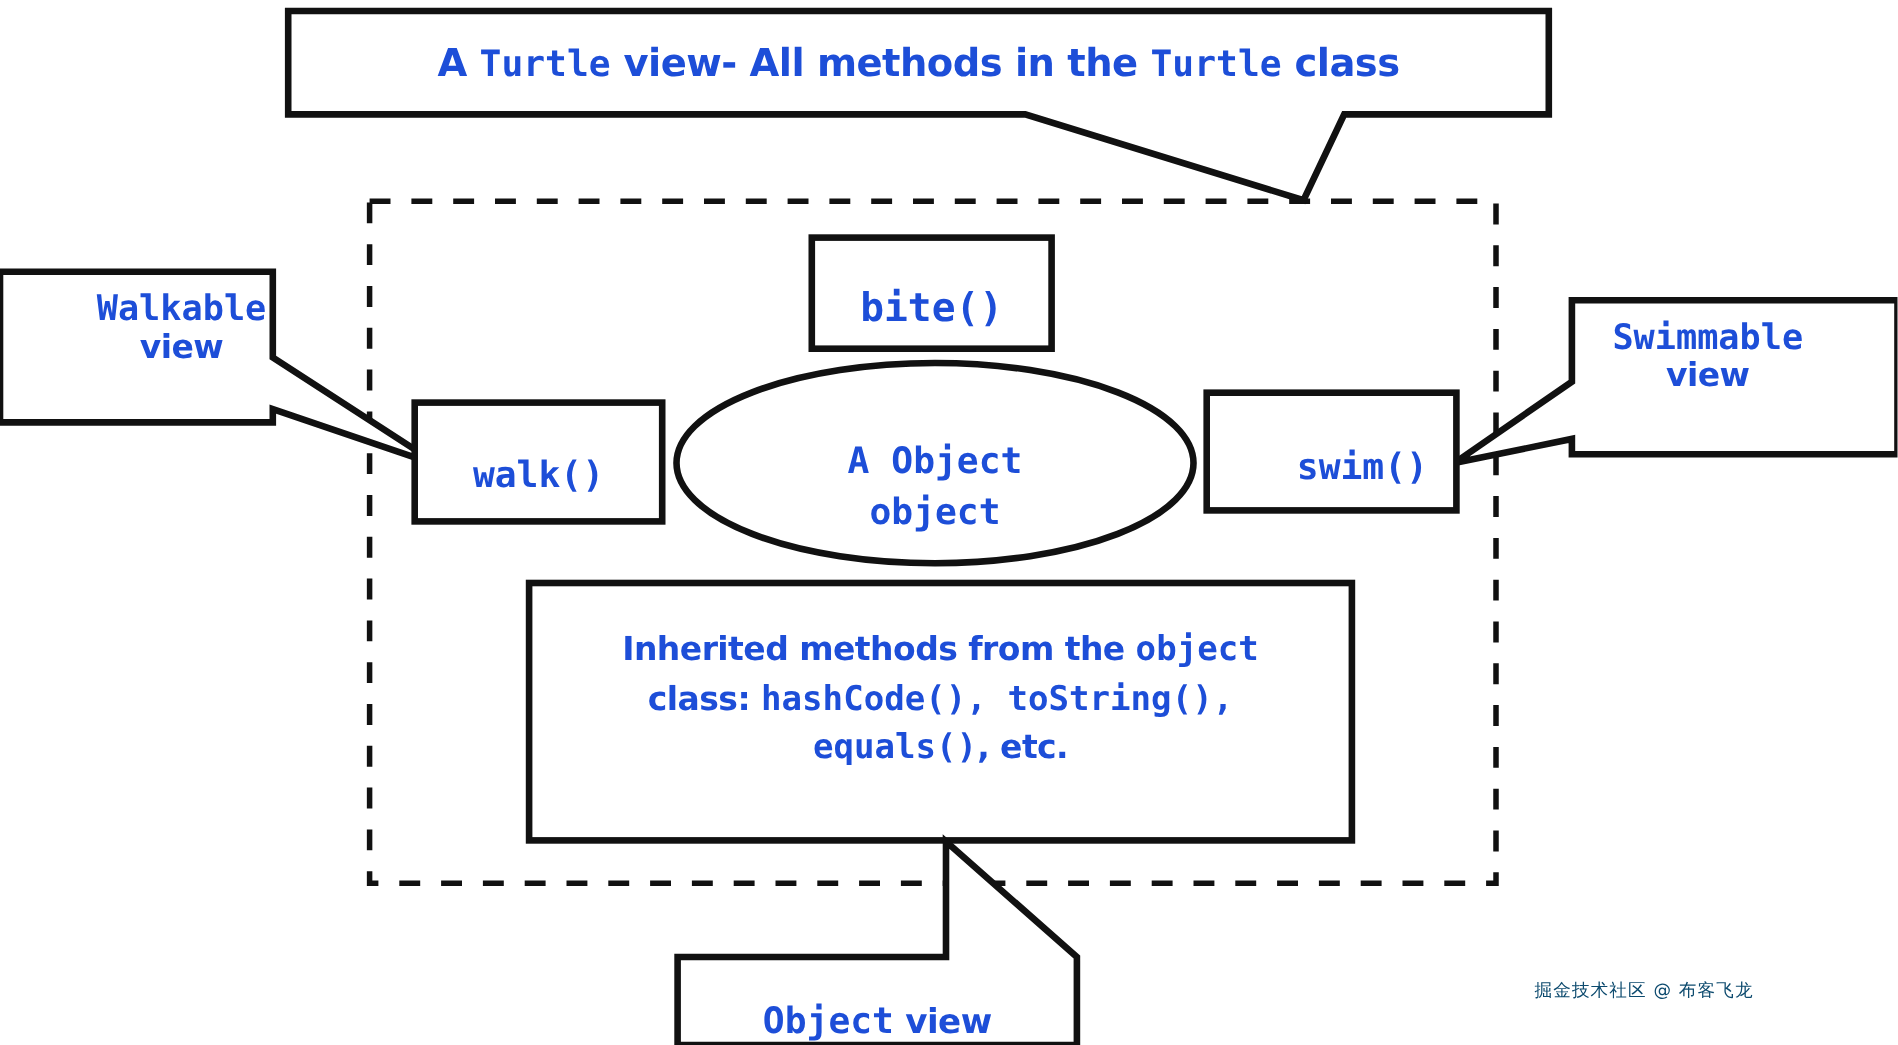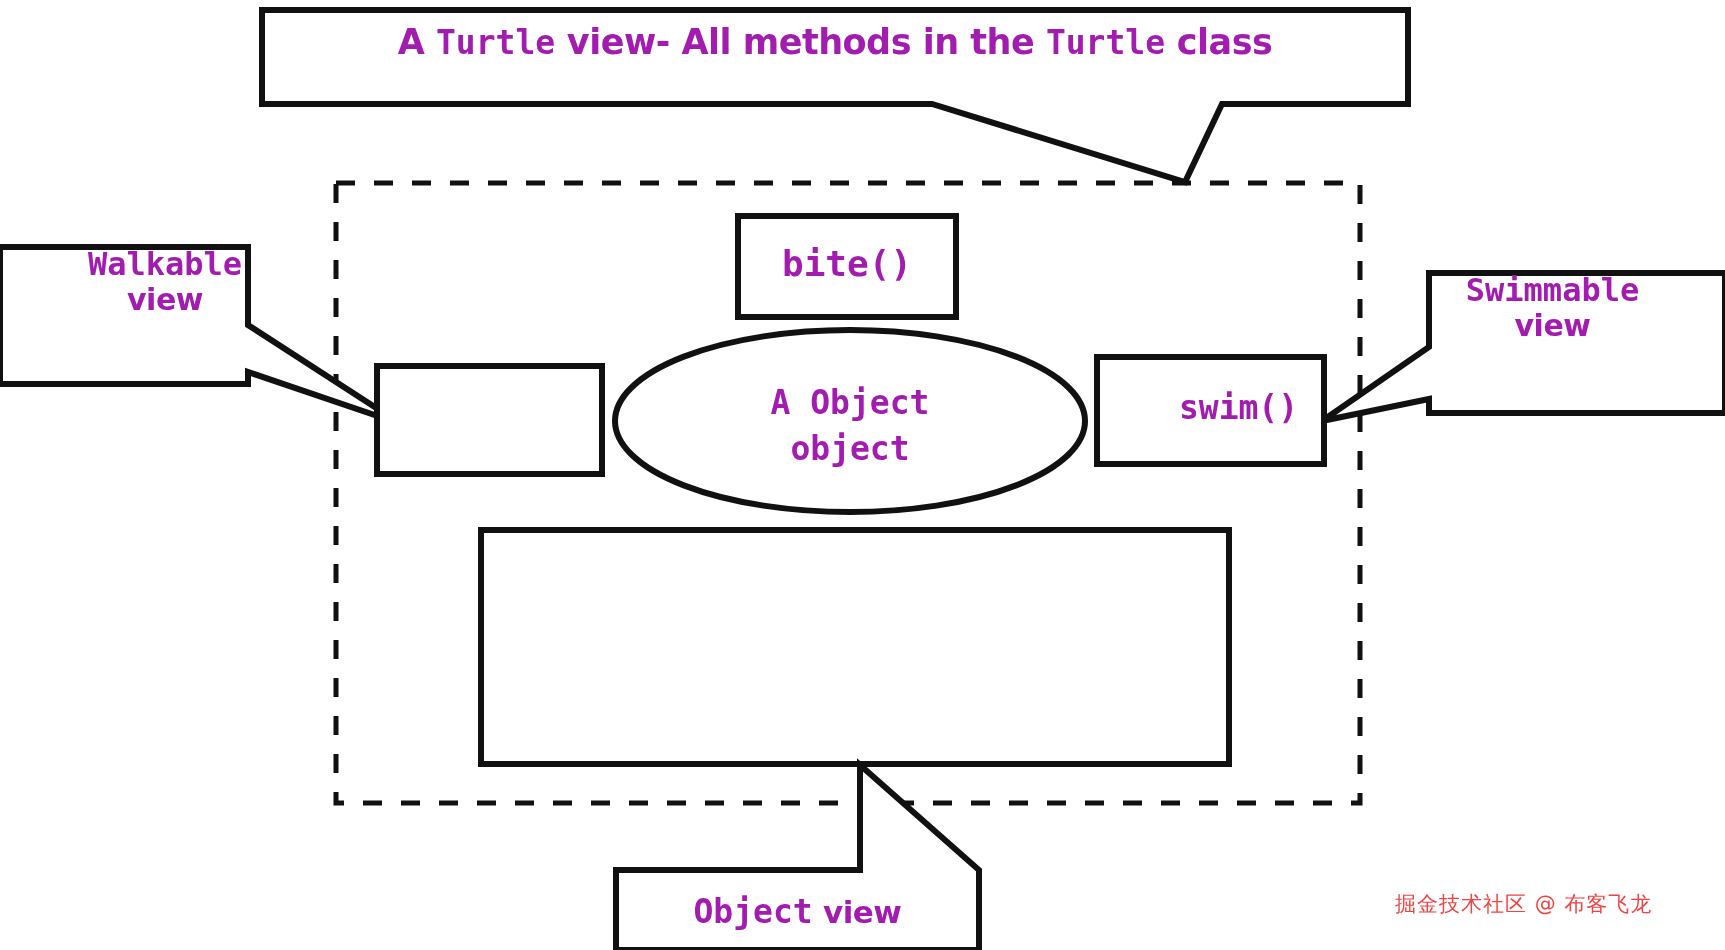--- a/index.html
+++ b/index.html
@@ -24,23 +24,24 @@
     position: absolute;
     left: 0;
     top: 0;
     width: 1725px;
     height: 950px;
   }
   
   .lbl {
     position: absolute;
     text-align: center;
-    color: #a21caf;
+    color: #1d4ed8;
     line-height: 1.16;
     white-space: nowrap;
+    margin-top: 16px;
     -webkit-font-smoothing: antialiased;
   }
   .mono {
     font-family: "DejaVu Sans Mono", "Liberation Mono", monospace;
   }
   .sans {
     font-family: "DejaVu Sans", "Liberation Sans", sans-serif;
     font-weight: 700;
     letter-spacing: -0.5px;
   }
@@ -120,22 +121,22 @@
     width: 365px;
   }
   .t-object .mono { font-size: 33px; font-weight: 700; }
   .t-object .sans { font-size: 31px; }
 
   .watermark {
     position: absolute;
     left: 1395px;
     top: 890px;
     font-family: "DejaVu Sans", sans-serif;
-    font-size: 21px;
-    color: #ef4444;
+    font-size: 16px;
+    color: #0c4a6e;
     white-space: nowrap;
     letter-spacing: 1px;
   }
 </style>
 </head>
 <body>
 
 <div id="canvas">
 
   <svg id="vector-layer" viewBox="0 0 1725 950" width="1725" height="950" xmlns="http://www.w3.org/2000/svg">
@@ -199,30 +200,38 @@
 
   <div class="lbl t-swimmable">
     <div class="mono">Swimmable</div>
     <div class="sans">view</div>
   </div>
 
   <div class="lbl t-bite">
     <span class="mono">bite()</span>
   </div>
 
+  <div class="lbl t-walk">
+    <span class="mono">walk()</span>
+  </div>
 
   <div class="lbl t-swim">
     <span class="mono">swim()</span>
   </div>
 
   <div class="lbl t-ellipse">
     <div class="mono">A Object</div>
     <div class="mono">object</div>
   </div>
 
+  <div class="lbl t-inherited">
+    <div><span class="sans">Inherited methods from the </span><span class="mono">object</span></div>
+    <div><span class="sans">class: </span><span class="mono">hashCode(), toString(),</span></div>
+    <div><span class="mono">equals()</span><span class="sans">, etc.</span></div>
+  </div>
 
   <div class="lbl t-object">
     <span class="mono">Object</span><span class="sans"> view</span>
   </div>
 
   <div class="watermark">掘金技术社区 @ 布客飞龙</div>
 
 </div>
 
 </body></html>

